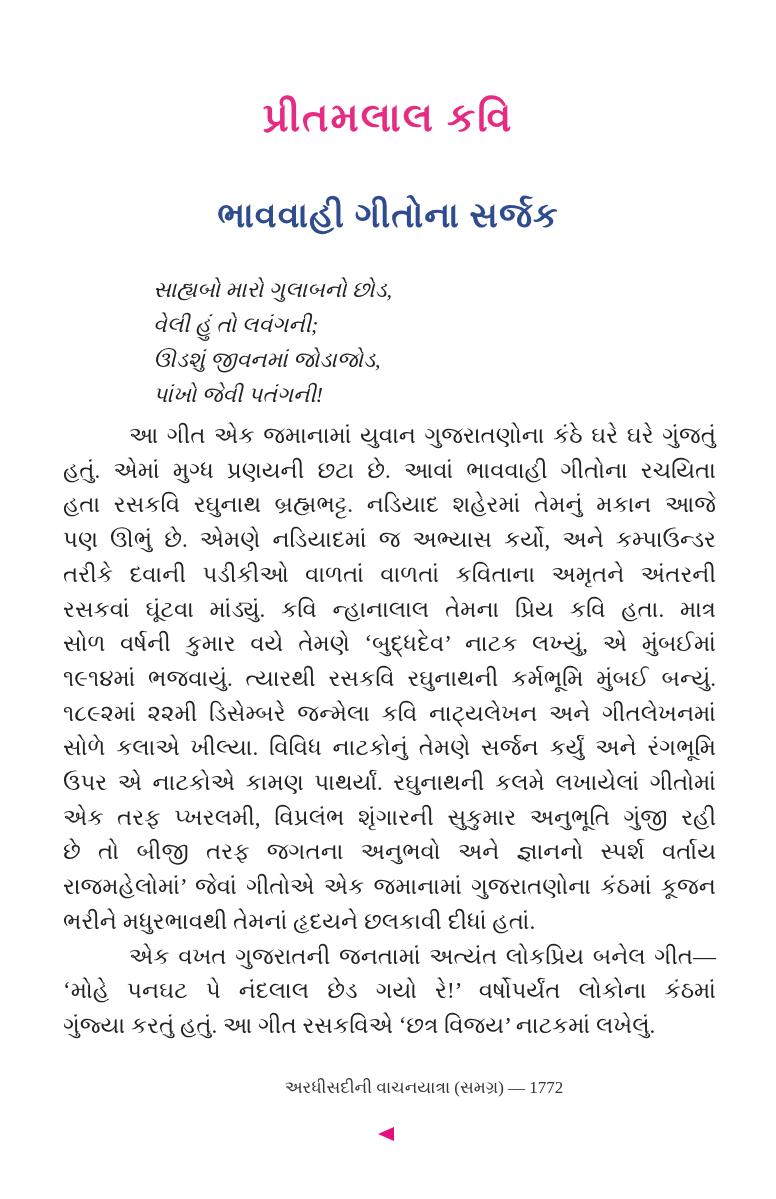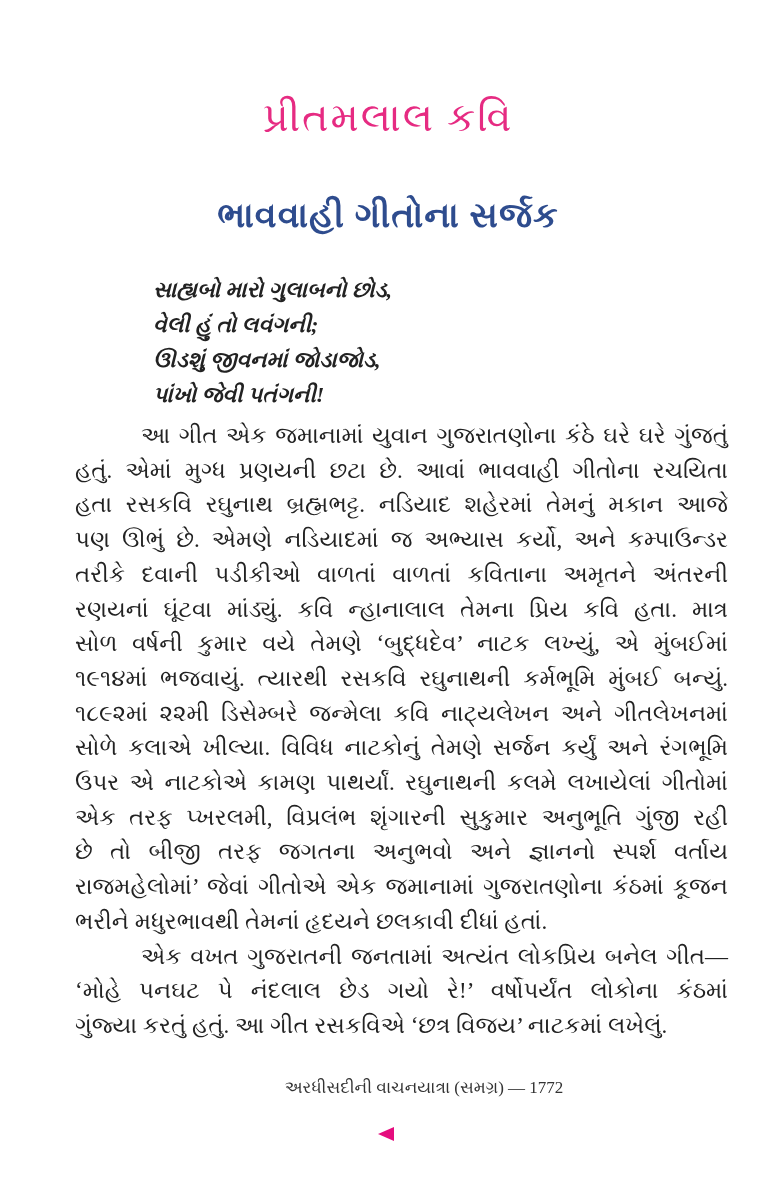--- a/index.html
+++ b/index.html
@@ -18,21 +18,21 @@
   }
   .title {
     position: absolute;
     top: 92px;
     left: 0;
     width: 776px;
     margin: 0;
     text-align: center;
     font-size: 40px;
     line-height: 52px;
-    font-weight: 400;
+    font-weight: 700;
     letter-spacing: 2px;
     color: #E62B82;
   }
   .subtitle {
     position: absolute;
     top: 192px;
     left: 0;
     width: 776px;
     margin: 0;
     text-align: center;
@@ -45,30 +45,29 @@
   .poem {
     position: absolute;
     top: 272px;
     left: 153px;
     width: 480px;
     font-size: 22px;
     font-style: italic;
     line-height: 35px;
     color: #222222;
   }
-  .poem-line { white-space: nowrap; font-weight: bold; }
+  .poem-line { white-space: nowrap; }
   .body-text {
     position: absolute;
     top: 419px;
     left: 63px;
     width: 653px;
     font-size: 23px;
     line-height: 34.7px;
     color: #222222;
-    margin-left: 12px;
   }
   .para { margin: 0; }
   .bline {
     text-align: justify;
     text-align-last: justify;
   }
   .bline.last {
     text-align: center;
     text-align-last: left;
   }
@@ -113,21 +112,21 @@
     <div class="poem-line">પાંખો જેવી પતંગની!</div>
   </div>
 
   <div class="body-text">
     <div class="para">
       <div class="bline indent">આ ગીત એક જમાનામાં યુવાન ગુજરાતણોના કંઠે ઘરે ઘરે ગુંજતું</div>
       <div class="bline">હતું. એમાં મુગ્ધ પ્રણયની છટા છે. આવાં ભાવવાહી ગીતોના રચયિતા</div>
       <div class="bline">હતા રસકવિ રઘુનાથ બ્રહ્મભટ્ટ. નડિયાદ શહેરમાં તેમનું મકાન આજે</div>
       <div class="bline">પણ ઊભું છે. એમણે નડિયાદમાં જ અભ્યાસ કર્યો, અને કમ્પાઉન્ડર</div>
       <div class="bline">તરીકે દવાની પડીકીઓ વાળતાં વાળતાં કવિતાના અમૃતને અંતરની</div>
-      <div class="bline">રણયનાં ઘૂંટવા માંડ્યું. કવિ ન્હાનાલાલ તેમના પ્રિય કવિ હતા. માત્ર</div>
+      <div class="bline">રસકવાં ઘૂંટવા માંડ્યું. કવિ ન્હાનાલાલ તેમના પ્રિય કવિ હતા. માત્ર</div>
       <div class="bline">સોળ વર્ષની કુમાર વયે તેમણે ‘બુદ્ધદેવ’ નાટક લખ્યું, એ મુંબઈમાં</div>
       <div class="bline">૧૯૧૪માં ભજવાયું. ત્યારથી રસકવિ રઘુનાથની કર્મભૂમિ મુંબઈ બન્યું.</div>
       <div class="bline">૧૮૯૨માં ૨૨મી ડિસેમ્બરે જન્મેલા કવિ નાટ્યલેખન અને ગીતલેખનમાં</div>
       <div class="bline">સોળે કલાએ ખીલ્યા. વિવિધ નાટકોનું તેમણે સર્જન કર્યું અને રંગભૂમિ</div>
       <div class="bline">ઉપર એ નાટકોએ કામણ પાથર્યાં. રઘુનાથની કલમે લખાયેલાં ગીતોમાં</div>
       <div class="bline">એક તરફ પ્ખરલમી, વિપ્રલંભ શૃંગારની સુકુમાર અનુભૂતિ ગુંજી રહી</div>
       <div class="bline">છે તો બીજી તરફ જગતના અનુભવો અને જ્ઞાનનો સ્પર્શ વર્તાય</div>
       <div class="bline">રાજમહેલોમાં’ જેવાં ગીતોએ એક જમાનામાં ગુજરાતણોના કંઠમાં કૂજન</div>
       <div class="bline last">ભરીને મધુરભાવથી તેમનાં હૃદયને છલકાવી દીધાં હતાં.</div>
     </div>

